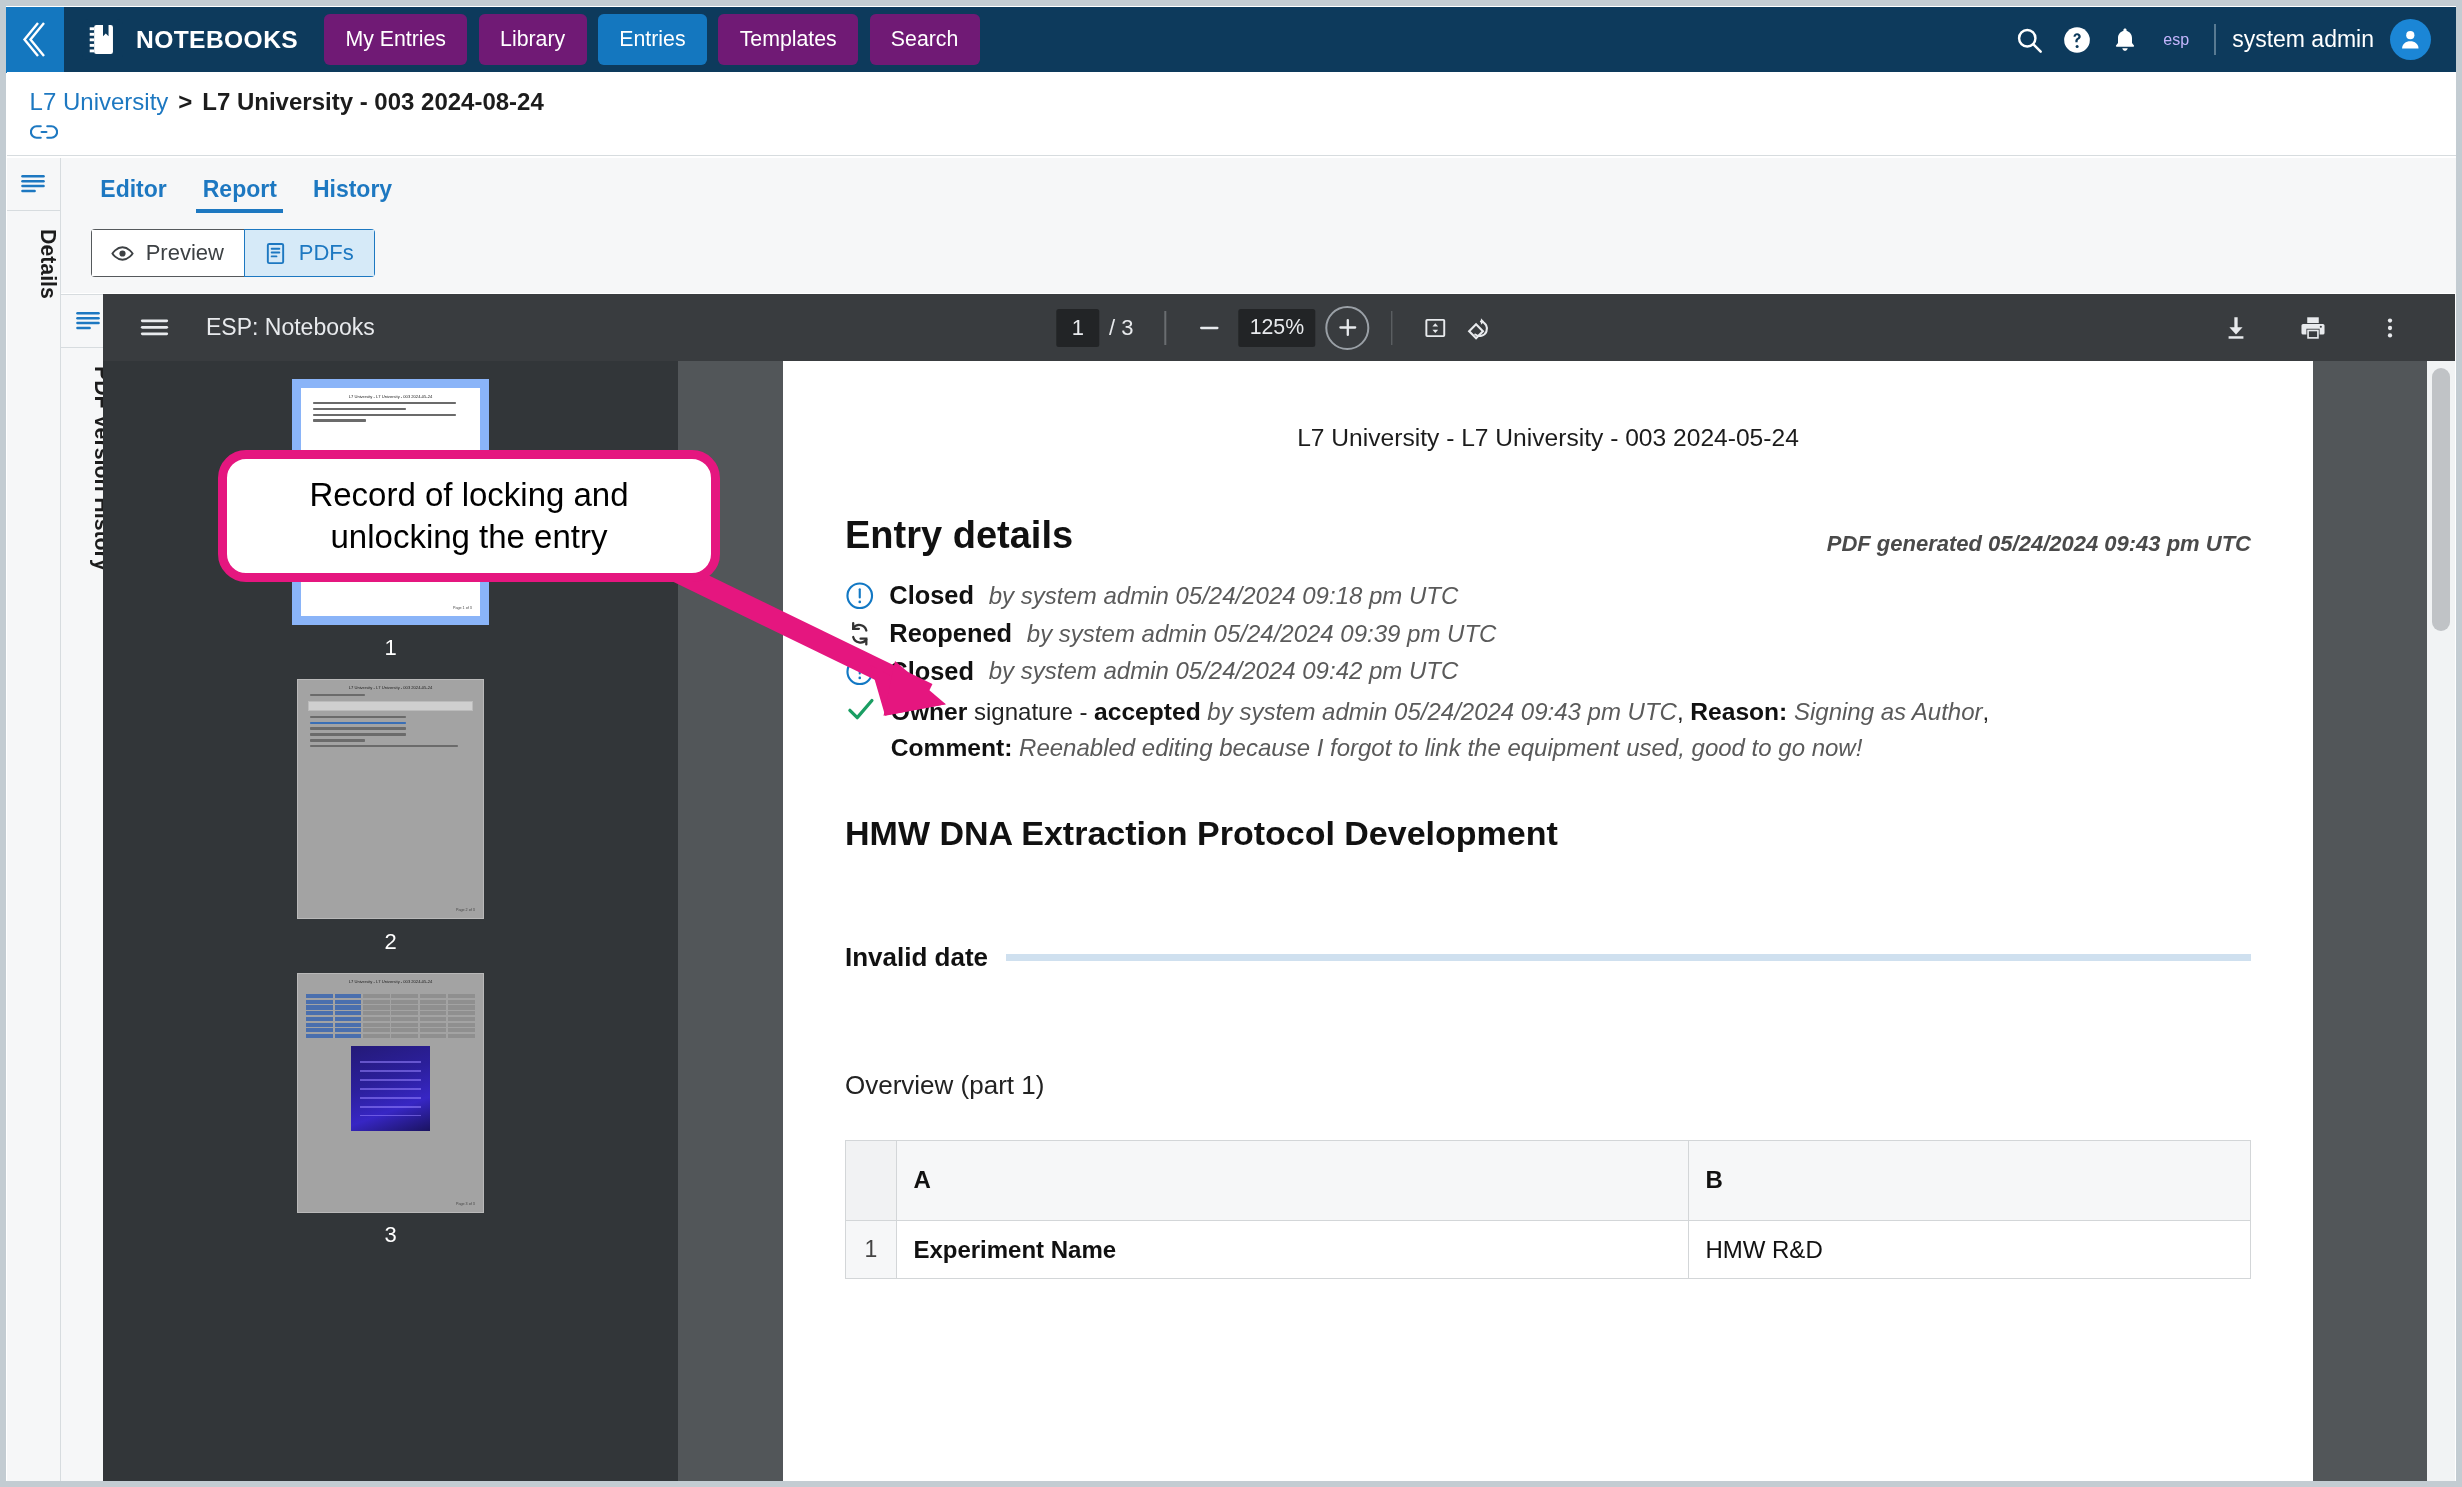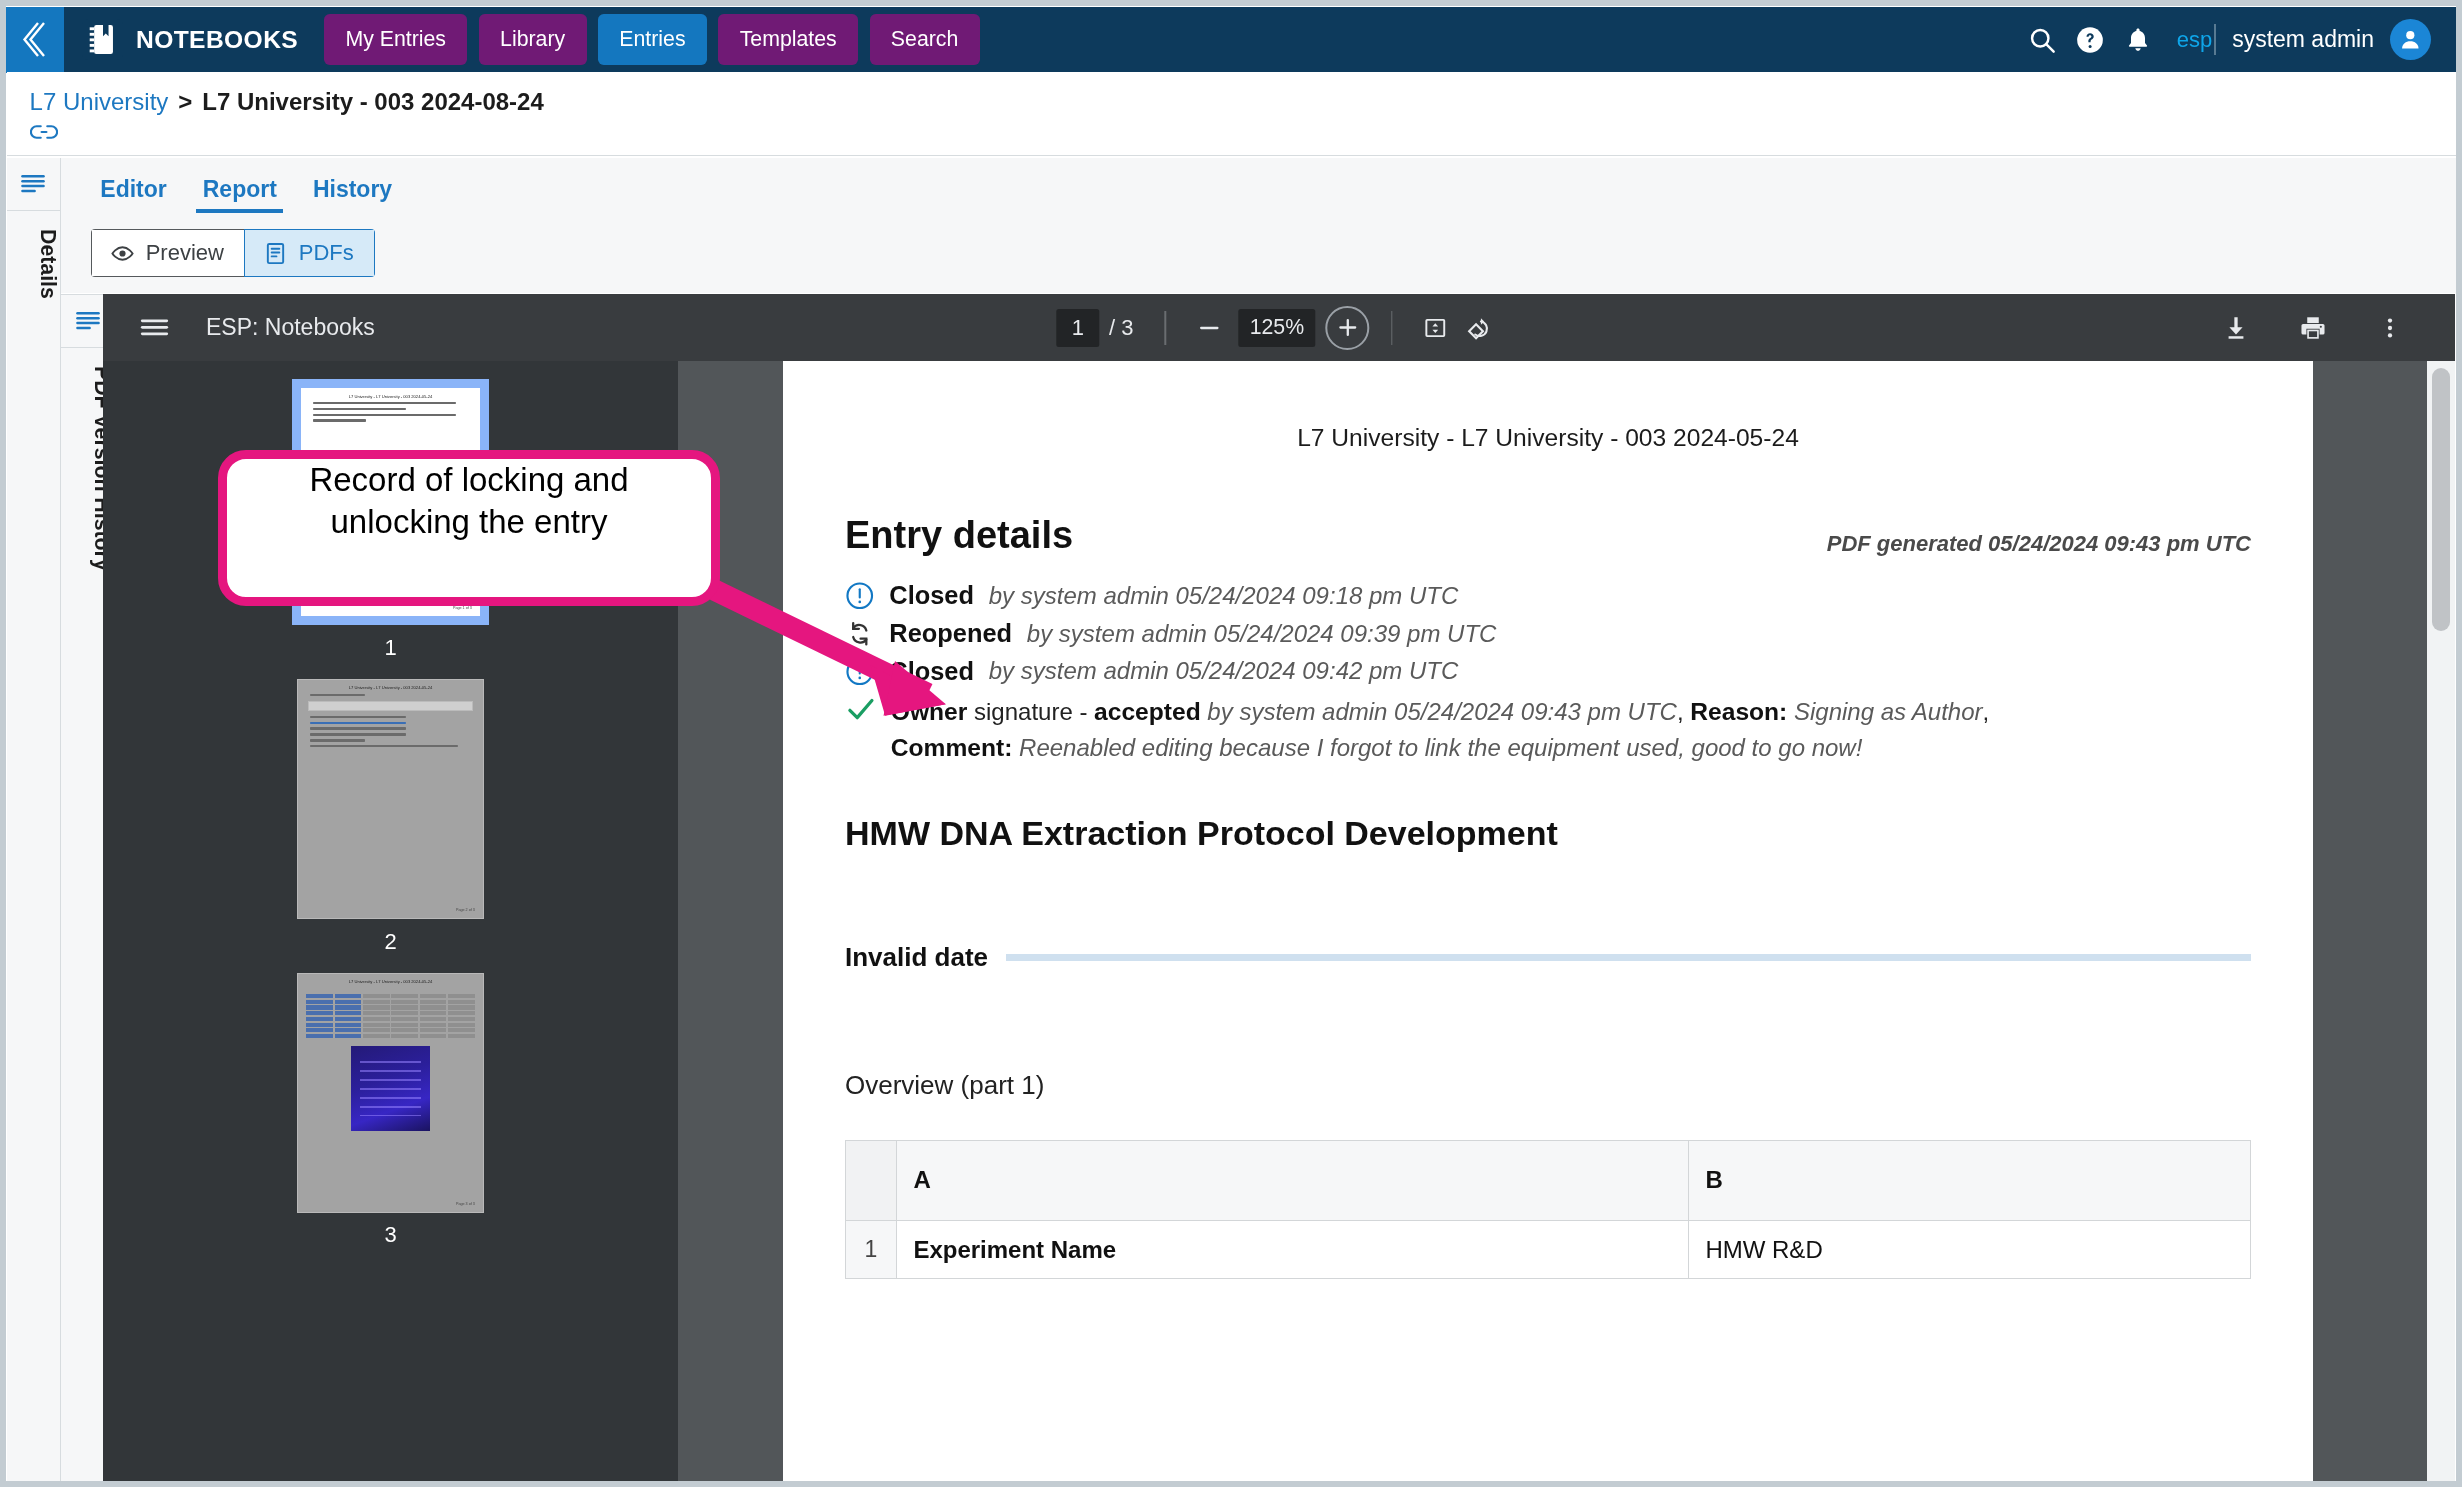--- a/index.html
+++ b/index.html
@@ -56,21 +56,21 @@
   .nav-right {
     margin-left: auto; display: flex; align-items: center;
     gap: 0px; padding-right: 31px;
   }
   .nav-icon {
     width: 48px; height: 48px; display: flex; align-items: center; justify-content: center;
     cursor: pointer; color: #fff;
   }
   .nav-icon svg { width: 28px; height: 28px; }
   .tenant {
-    color: #0ea5e9; font-size: 22px; margin-left: 14.8px; margin-right: 2px;
+    color: #c4b5fd; font-size: 16px; margin-left: 14.8px; margin-right: 25px;
     white-space: nowrap;
   }
   .vdiv { width: 1.6px; height: 31px; background: #587a92; margin-right: 16.4px; }
   .username { color: #ffffff; font-size: 23px; white-space: nowrap; margin-right: 16px; }
   .avatar {
     width: 41px; height: 41px; border-radius: 50%;
     background: #1b86d6; display: flex; align-items: center; justify-content: center;
     cursor: pointer;
   }
   .avatar svg { width: 24.6px; height: 24.6px; }
@@ -325,25 +325,25 @@
     width: 28px; height: 1120px; background: #f1f3f4;
   }
   .vscroll .thumb {
     position: absolute; left: 4.9px; top: 6.6px; width: 18px; height: 263px;
     background: #c0c3c6; border-radius: 9px; cursor: pointer;
   }
 
   
   .callout {
     position: absolute; left: 218px; top: 450px;
-    width: 502px; height: 156px;
+    width: 502px; height: 132px;
     background: #ffffff;
     border: 9px solid #e5167f;
     border-radius: 28px;
-    display: flex; align-items: flex-start; justify-content: center;
+    display: flex; align-items: center; justify-content: center;
     z-index: 50;
   }
   .callout-text {
     text-align: center; font-size: 33px; line-height: 1.28; color: #000;
     padding: 0 14.8px;
   }
   .callout-arrow {
     position: absolute; left: 624px; top: 542px;
     width: 378px; height: 205px; z-index: 49;
   }

